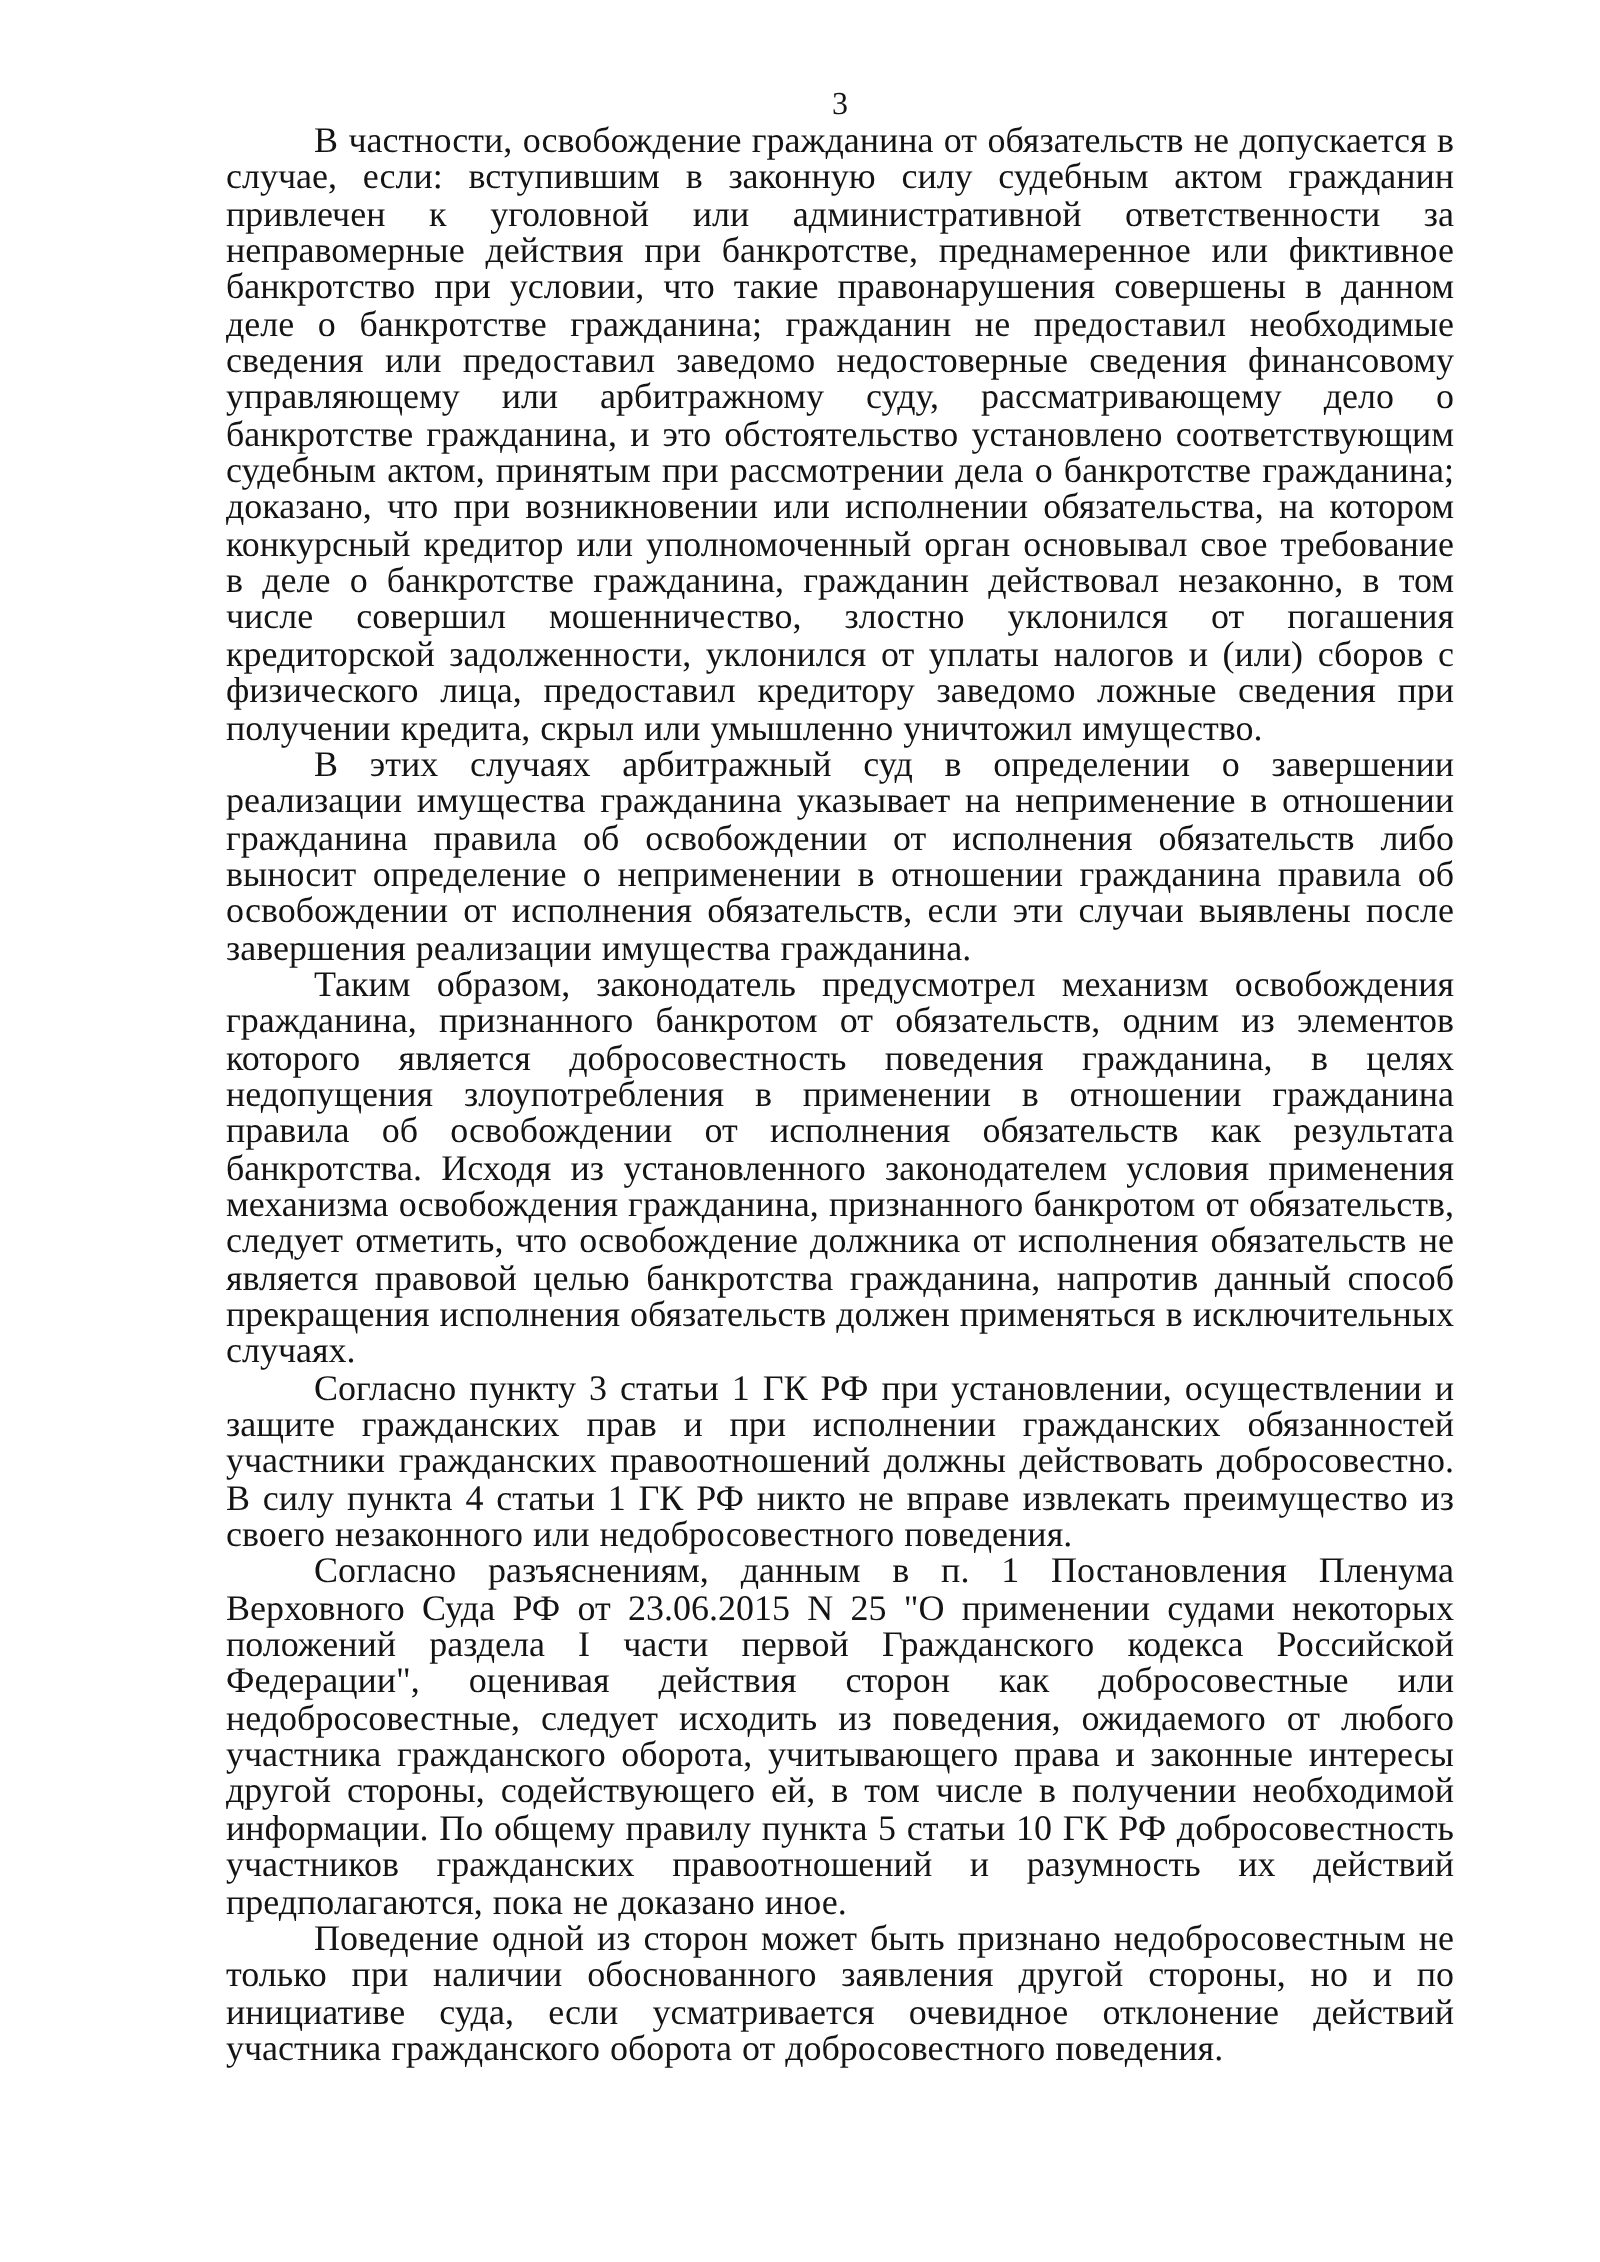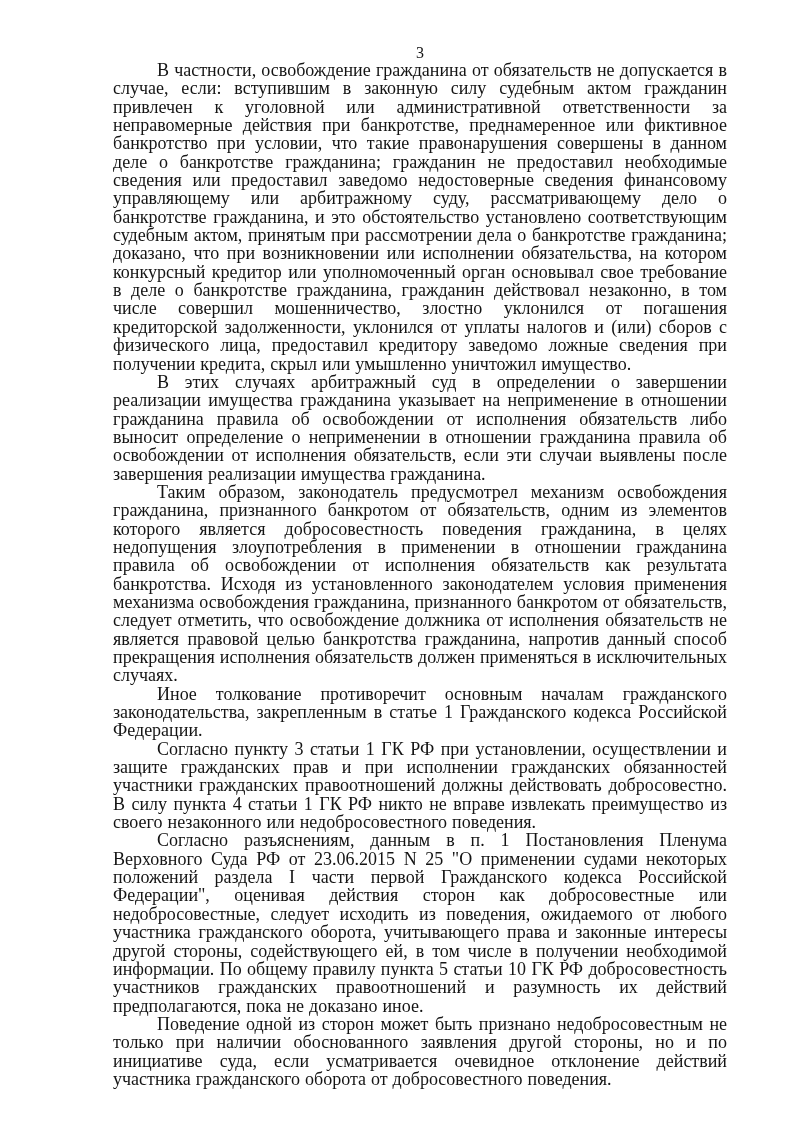--- a/index.html
+++ b/index.html
@@ -44,18 +44,17 @@
 </head>
 <body>
 
 <div class="page">
   <div class="page-number">3</div>
 
   <div class="content">
     <p>В частности, освобождение гражданина от обязательств не допускается в случае, если: вступившим в законную силу судебным актом гражданин привлечен к уголовной или административной ответственности за неправомерные действия при банкротстве, преднамеренное или фиктивное банкротство при условии, что такие правонарушения совершены в данном деле о банкротстве гражданина; гражданин не предоставил необходимые сведения или предоставил заведомо недостоверные сведения финансовому управляющему или арбитражному суду, рассматривающему дело о банкротстве гражданина, и это обстоятельство установлено соответствующим судебным актом, принятым при рассмотрении дела о банкротстве гражданина; доказано, что при возникновении или исполнении обязательства, на котором конкурсный кредитор или уполномоченный орган основывал свое требование в деле о банкротстве гражданина, гражданин действовал незаконно, в том числе совершил мошенничество, злостно уклонился от погашения кредиторской задолженности, уклонился от уплаты налогов и (или) сборов с физического лица, предоставил кредитору заведомо ложные сведения при получении кредита, скрыл или умышленно уничтожил имущество.</p>
     <p>В этих случаях арбитражный суд в определении о завершении реализации имущества гражданина указывает на неприменение в отношении гражданина правила об освобождении от исполнения обязательств либо выносит определение о неприменении в отношении гражданина правила об освобождении от исполнения обязательств, если эти случаи выявлены после завершения реализации имущества гражданина.</p>
     <p>Таким образом, законодатель предусмотрел механизм освобождения гражданина, признанного банкротом от обязательств, одним из элементов которого является добросовестность поведения гражданина, в целях недопущения злоупотребления в применении в отношении гражданина правила об освобождении от исполнения обязательств как результата банкротства. Исходя из установленного законодателем условия применения механизма освобождения гражданина, признанного банкротом от обязательств, следует отметить, что освобождение должника от исполнения обязательств не является правовой целью банкротства гражданина, напротив данный способ прекращения исполнения обязательств должен применяться в исключительных случаях.</p>
-    <p>Иное толкование противоречит основным началам гражданского законодательства, закрепленным в статье 1 Гражданского кодекса Российской Федерации.</p>
     <p>Согласно пункту 3 статьи 1 ГК РФ при установлении, осуществлении и защите гражданских прав и при исполнении гражданских обязанностей участники гражданских правоотношений должны действовать добросовестно. В силу пункта 4 статьи 1 ГК РФ никто не вправе извлекать преимущество из своего незаконного или недобросовестного поведения.</p>
     <p>Согласно разъяснениям, данным в п. 1 Постановления Пленума Верховного Суда РФ от 23.06.2015 N 25 "О применении судами некоторых положений раздела I части первой Гражданского кодекса Российской Федерации", оценивая действия сторон как добросовестные или недобросовестные, следует исходить из поведения, ожидаемого от любого участника гражданского оборота, учитывающего права и законные интересы другой стороны, содействующего ей, в том числе в получении необходимой информации. По общему правилу пункта 5 статьи 10 ГК РФ добросовестность участников гражданских правоотношений и разумность их действий предполагаются, пока не доказано иное.</p>
     <p>Поведение одной из сторон может быть признано недобросовестным не только при наличии обоснованного заявления другой стороны, но и по инициативе суда, если усматривается очевидное отклонение действий участника гражданского оборота от добросовестного поведения.</p>
   </div>
 </div>
 
 </body></html>

